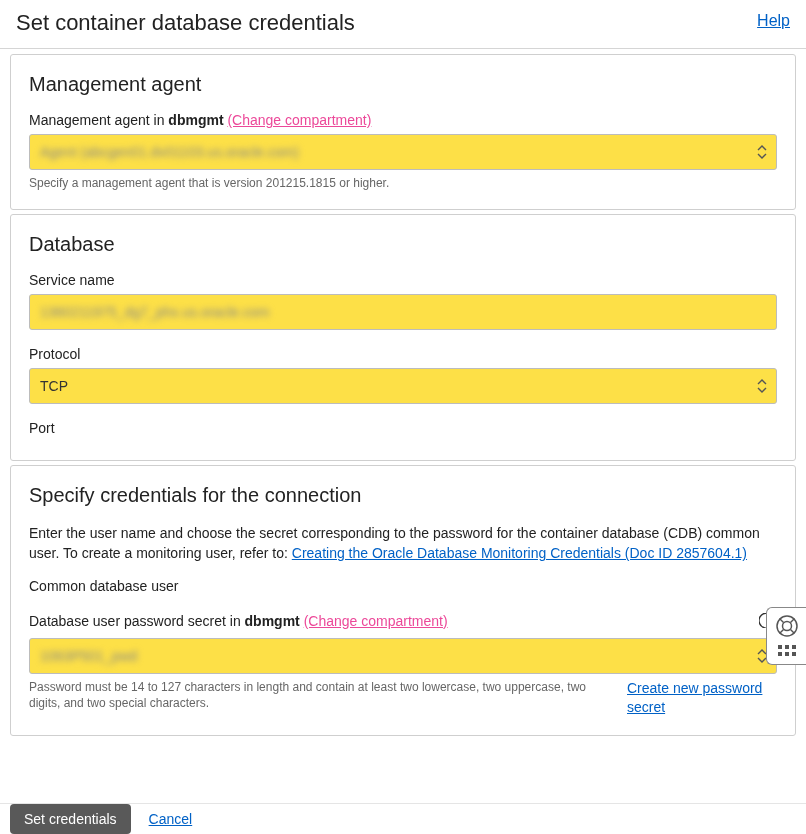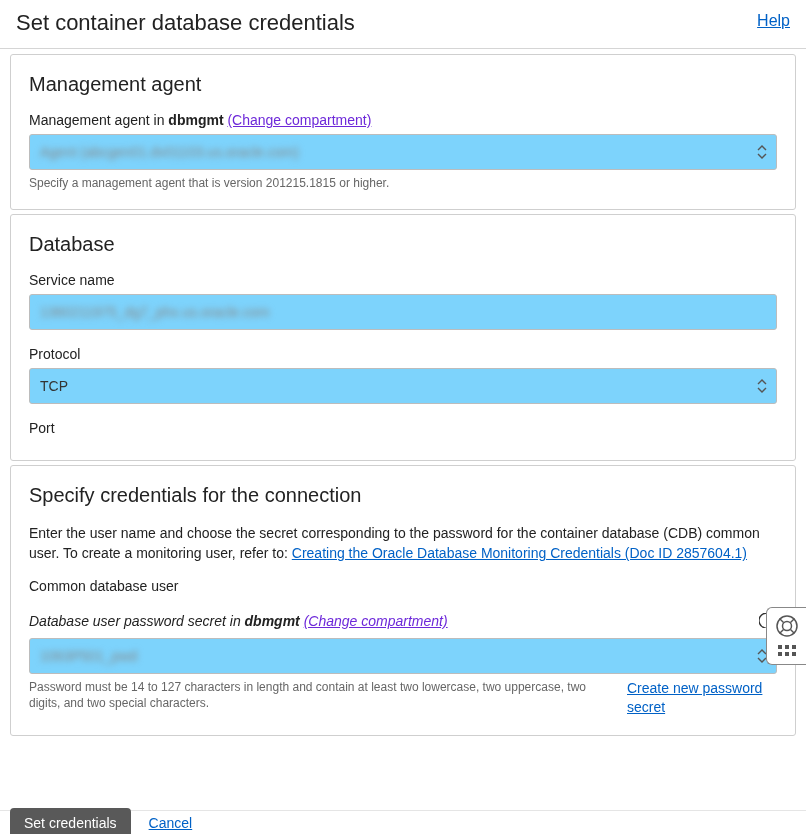--- a/index.html
+++ b/index.html
@@ -5,50 +5,50 @@
   * { box-sizing: border-box; margin: 0; padding: 0; }
   body { font-family: -apple-system, BlinkMacSystemFont, "Segoe UI", Helvetica, Arial, sans-serif; font-size: 14px; color: #1a1a1a; background: #fff; }
   .header { display: flex; justify-content: space-between; align-items: flex-start; padding: 10px 16px 12px 16px; border-bottom: 1px solid #d5d5d5; }
   .header h1 { font-size: 22px; font-weight: 500; color: #222; }
   .help-link { color: #0061c6; text-decoration: underline; font-size: 16px; margin-top: 2px; }
   .page-body { position: absolute; top: 50px; bottom: 40px; left: 0; right: 0; overflow-y: auto; padding: 0 10px; }
   .section { border: 1px solid #cfcfcf; border-radius: 3px; margin: 4px 0; padding: 18px; }
   .section h2 { font-size: 20px; font-weight: 500; color: #222; margin-bottom: 16px; }
   .field-label { font-size: 14px; color: #222; margin-bottom: 6px; display: block; }
   .field-label b { font-weight: 700; }
-  .change-compartment { color: #6d28d9; text-decoration: underline; cursor: pointer; }
+  .change-compartment { color: #ec4899; text-decoration: underline; cursor: pointer; }
   .select-wrap, .input-wrap { position: relative; width: 100%; }
   .text-input, .select-input {
     width: 100%; height: 36px; border: 1px solid #bcbcbc; border-radius: 3px;
-    padding: 0 32px 0 10px; font-size: 14px; background: #7dd3fc; color: #333;
+    padding: 0 32px 0 10px; font-size: 14px; background: #fde047; color: #333;
   }
   .select-caret {
     position: absolute; right: 10px; top: 50%; transform: translateY(-50%);
     pointer-events: none;
   }
   .select-caret svg { display: block; }
   .hint { font-size: 12px; color: #666; margin-top: 5px; line-height: 1.35; }
   .stepper { display: flex; width: 100%; }
   .stepper .text-input { border-radius: 3px 0 0 3px; border-right: 0; }
   .stepper-btn {
     width: 26px; height: 36px; border: 1px solid #bcbcbc; background: #fff;
     display: flex; align-items: center; justify-content: center; cursor: pointer;
   }
   .stepper-btn.dec { border-right: 0; }
   .stepper-btn.inc { border-radius: 0 3px 3px 0; }
   .blur { filter: blur(3px); color: #888; }
   .desc { font-size: 14px; color: #222; line-height: 1.45; margin-bottom: 14px; }
   .desc a, .link { color: #0061c6; text-decoration: underline; }
-  .row-with-refresh { display: flex; align-items: center; gap: 16px; font-style: italic; }
+  .row-with-refresh { display: flex; align-items: center; gap: 16px; }
   .refresh-btn { width: 22px; height: 22px; display: flex; align-items: center; justify-content: center; cursor: pointer; }
   .secret-row { display: flex; align-items: flex-start; gap: 24px; margin-top: 5px; }
   .secret-row .hint { flex: 1; margin-top: 0; max-width: 580px; }
   .create-secret { color: #0061c6; text-decoration: underline; max-width: 150px; display: inline-block; line-height: 1.35; }
   .footer {
-    position: absolute; left: 0; right: 0; bottom: 0; height: 24px;
+    position: absolute; left: 0; right: 0; bottom: 0; height: 31px;
     background: #fff; border-top: 1px solid #e5e5e5;
     display: flex; align-items: center; gap: 18px; padding: 0 10px;
   }
   .btn-primary {
     background: #595959; color: #fff; border: none; border-radius: 4px;
     padding: 7px 14px; font-size: 14px; cursor: pointer;
   }
   .btn-cancel { color: #0061c6; text-decoration: underline; font-size: 14px; cursor: pointer; }
   .floating-widget {
     position: absolute; right: 0; top: 607px; width: 40px;

